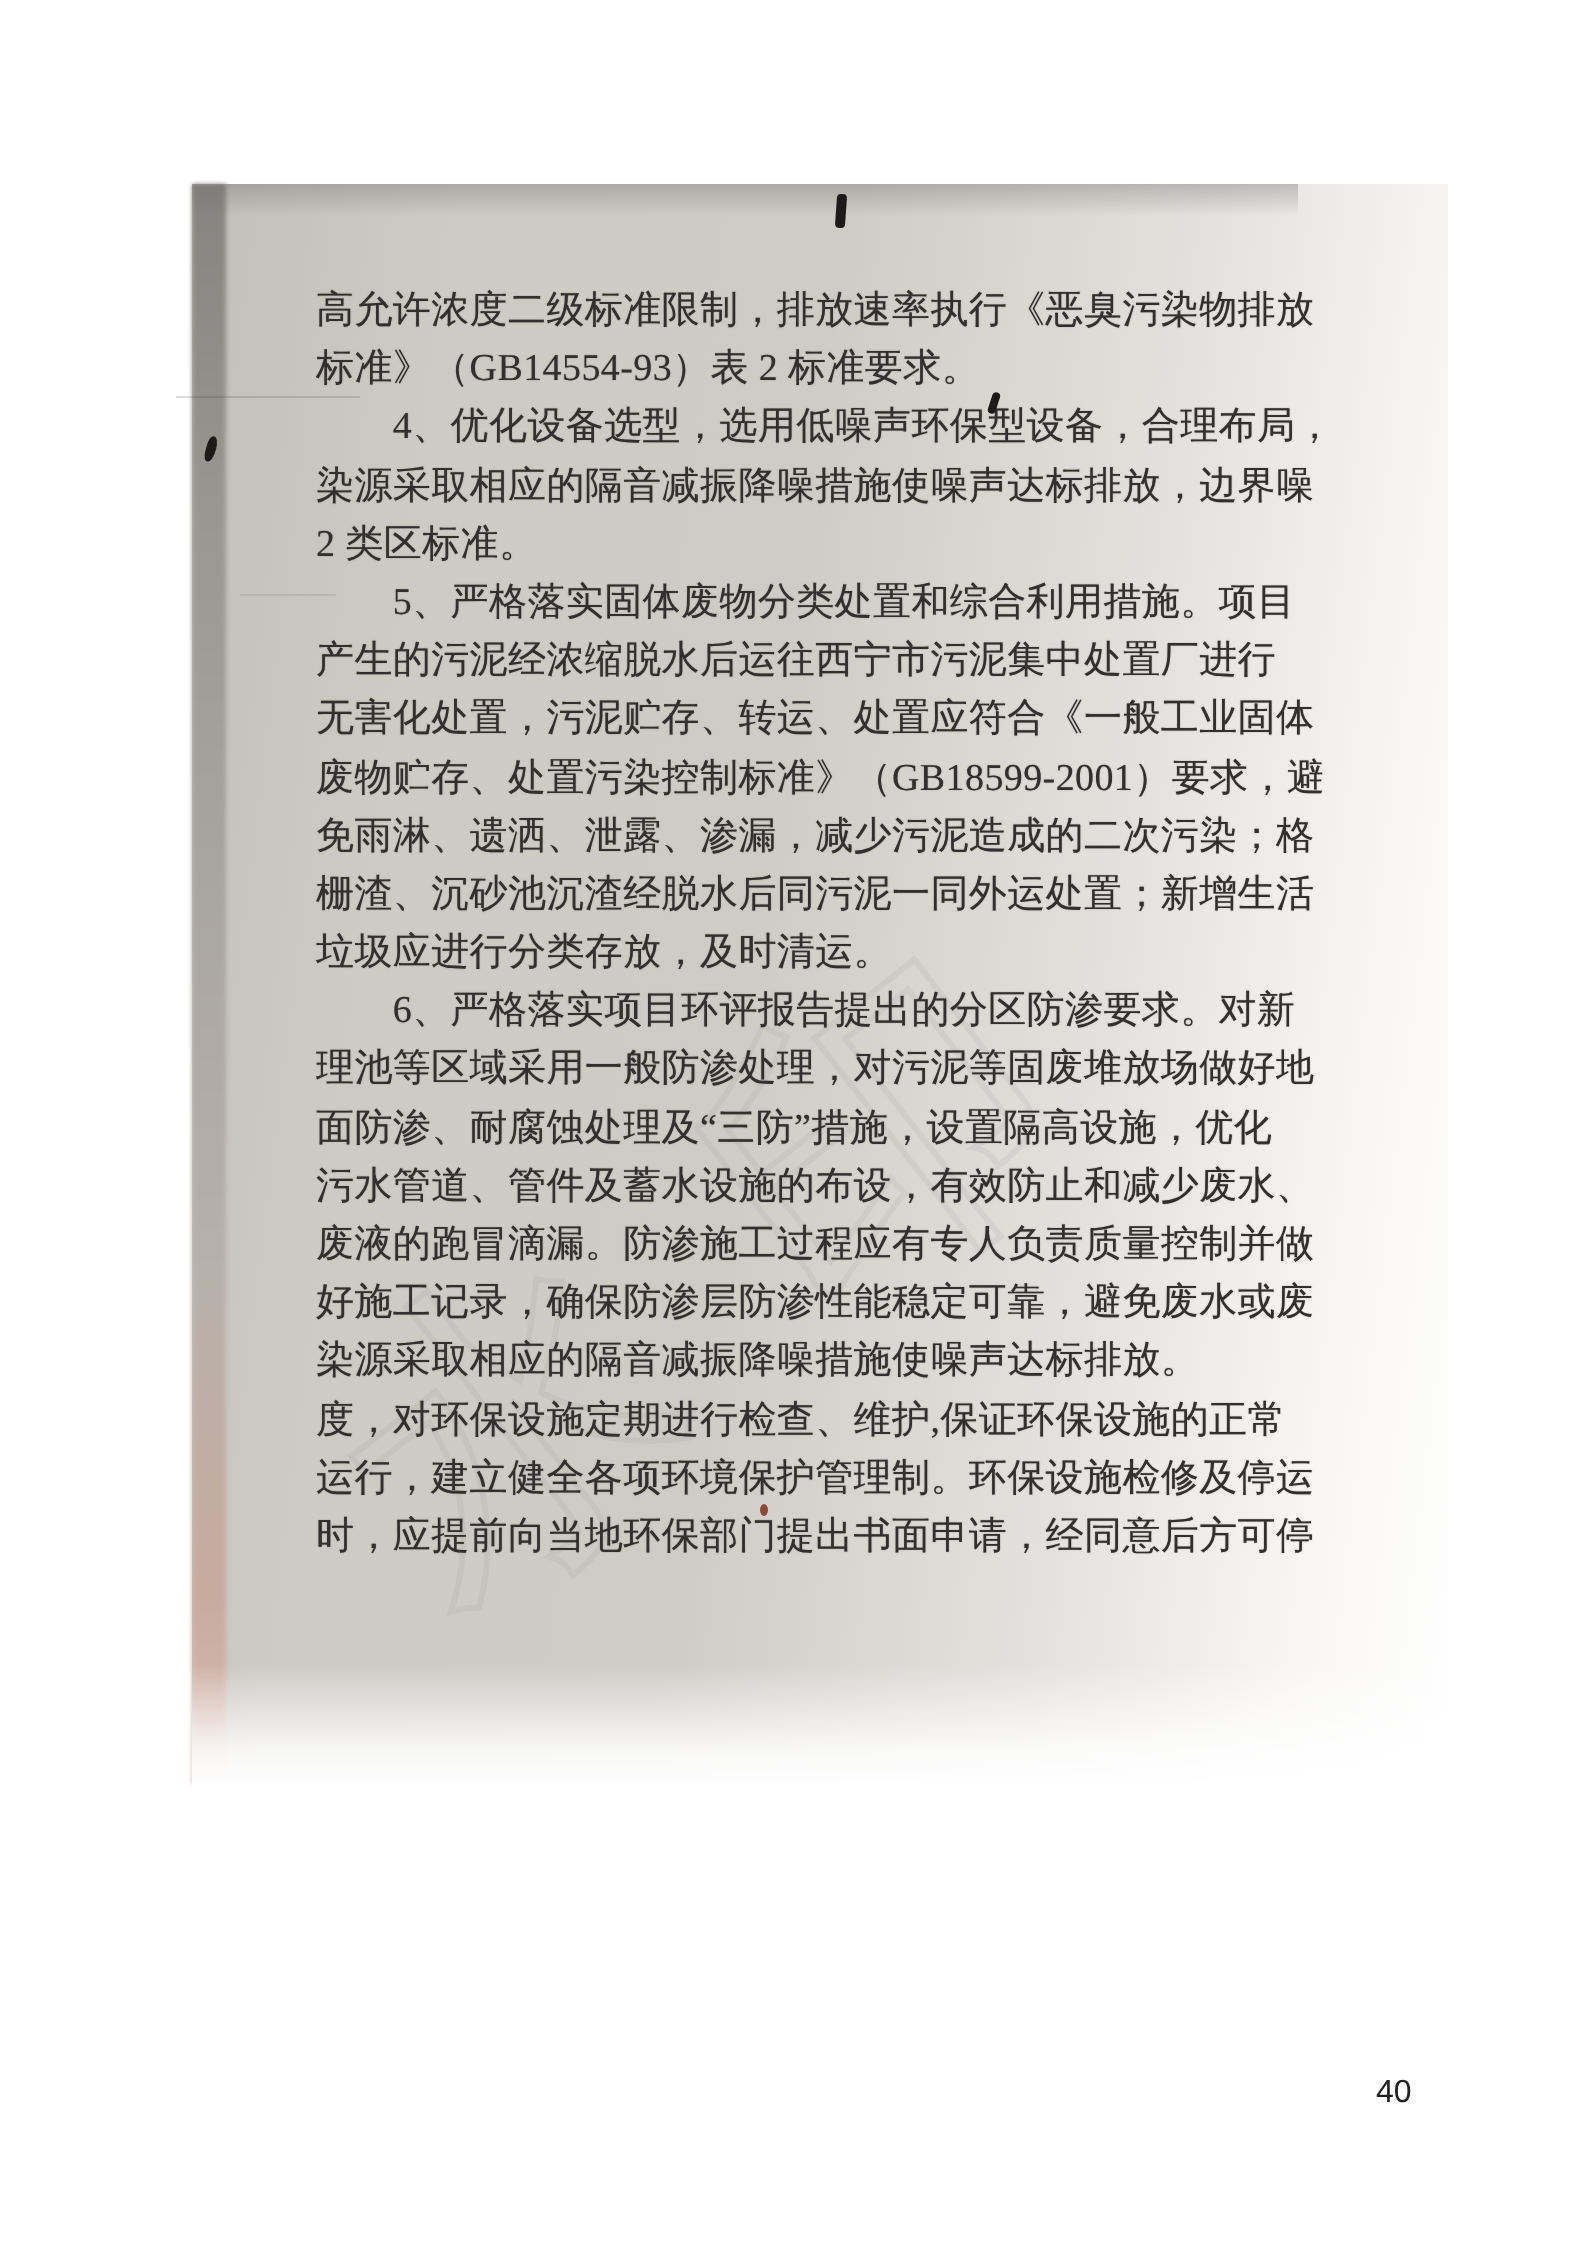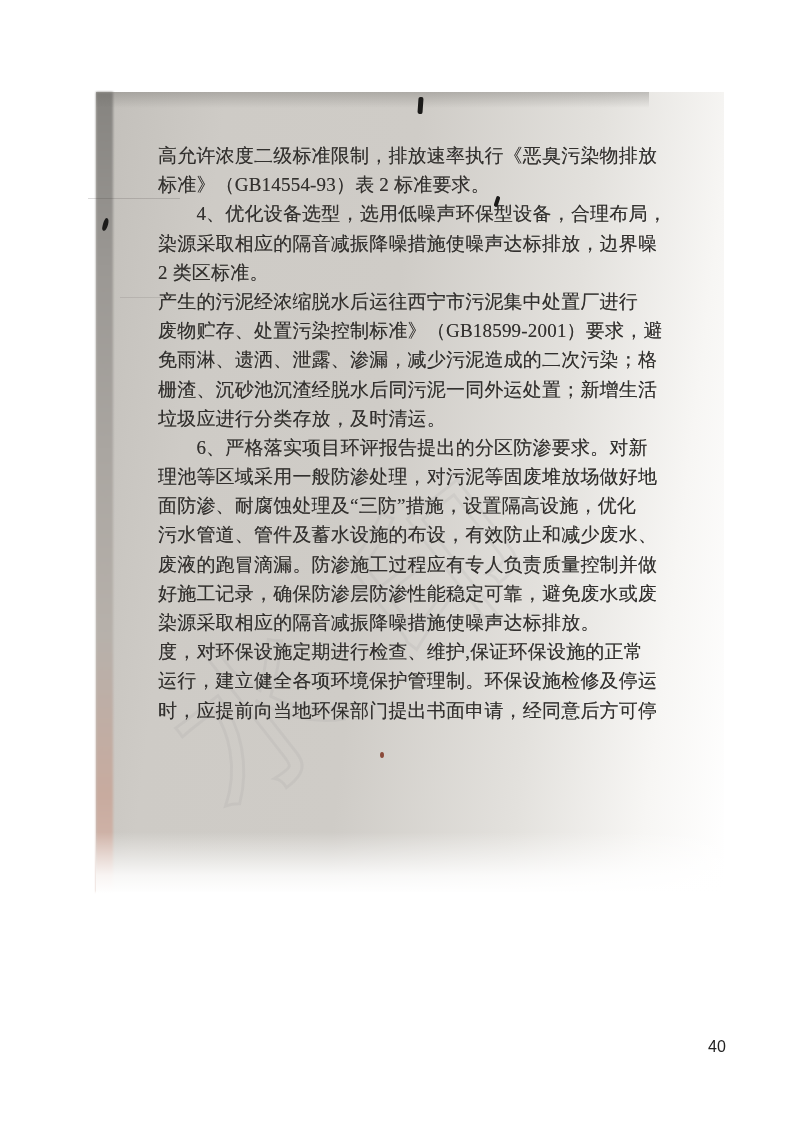--- a/index.html
+++ b/index.html
@@ -70,40 +70,41 @@
   .smudge-top{left:322px;top:5px;width:5px;height:17px;transform:rotate(4deg);}
   .smudge-comma{left:7px;top:126px;width:5px;height:13px;border-radius:50% 50% 60% 40%;transform:rotate(14deg);}
   .smudge-tick{left:399px;top:104px;width:4px;height:11px;transform:rotate(18deg);}
   .smudge-red{left:284px;top:660px;width:4px;height:6px;background:var(--color-mark,#8a4a3a);border-radius:50%;}
 
   
   .page-number{
     position:absolute;left:688px;top:1038px;
     font-size:16px;color:var(--color-page_number,#222222);
     font-family:"Liberation Sans","DejaVu Sans",sans-serif;
-    margin-left:20px;
   }
 </style>
 </head>
 <body>
 
 <div class="canvas">
   <div class="paper">
     <div class="binding-strip"></div>
     <div class="top-band"></div>
     <div class="watermark">水印</div>
     <div class="rule rule-1"></div>
     <div class="rule rule-2"></div>
     <div class="textblock">
         <div class="line">高允许浓度二级标准限制，排放速率执行《恶臭污染物排放</div>
         <div class="line">标准》（GB14554-93）表 2 标准要求。</div>
         <div class="line">　　4、优化设备选型，选用低噪声环保型设备，合理布局，</div>
         <div class="line">染源采取相应的隔音减振降噪措施使噪声达标排放，边界噪</div>
         <div class="line">2 类区标准。</div>
+        <div class="line">　　5、严格落实固体废物分类处置和综合利用措施。项目</div>
         <div class="line">产生的污泥经浓缩脱水后运往西宁市污泥集中处置厂进行</div>
+        <div class="line">无害化处置，污泥贮存、转运、处置应符合《一般工业固体</div>
         <div class="line">废物贮存、处置污染控制标准》（GB18599-2001）要求，避</div>
         <div class="line">免雨淋、遗洒、泄露、渗漏，减少污泥造成的二次污染；格</div>
         <div class="line">栅渣、沉砂池沉渣经脱水后同污泥一同外运处置；新增生活</div>
         <div class="line">垃圾应进行分类存放，及时清运。</div>
         <div class="line">　　6、严格落实项目环评报告提出的分区防渗要求。对新</div>
         <div class="line">理池等区域采用一般防渗处理，对污泥等固废堆放场做好地</div>
         <div class="line">面防渗、耐腐蚀处理及“三防”措施，设置隔高设施，优化</div>
         <div class="line">污水管道、管件及蓄水设施的布设，有效防止和减少废水、</div>
         <div class="line">废液的跑冒滴漏。防渗施工过程应有专人负责质量控制并做</div>
         <div class="line">好施工记录，确保防渗层防渗性能稳定可靠，避免废水或废</div>

